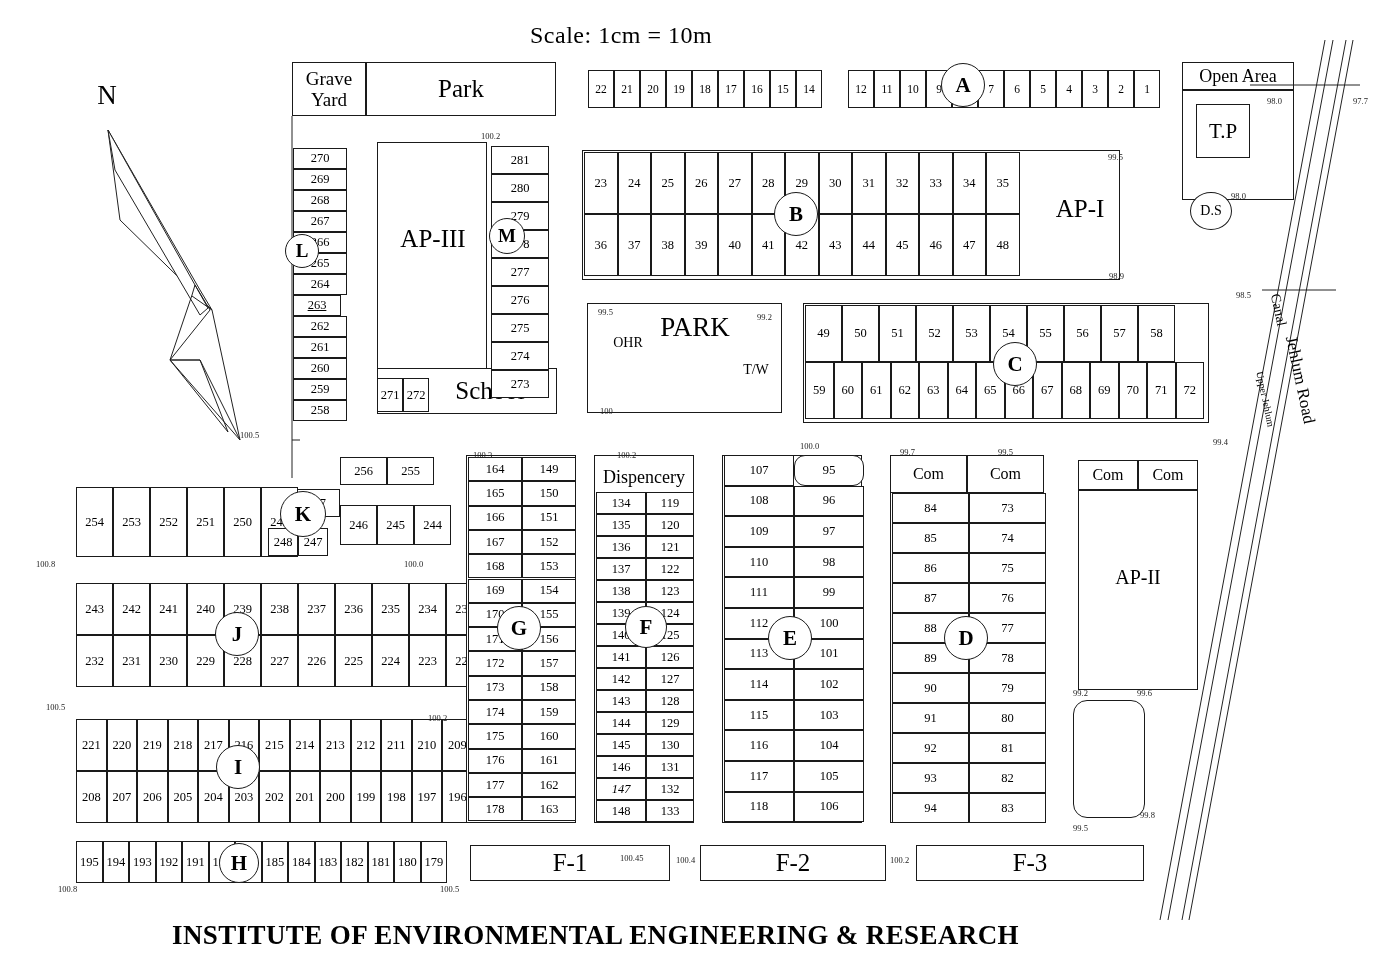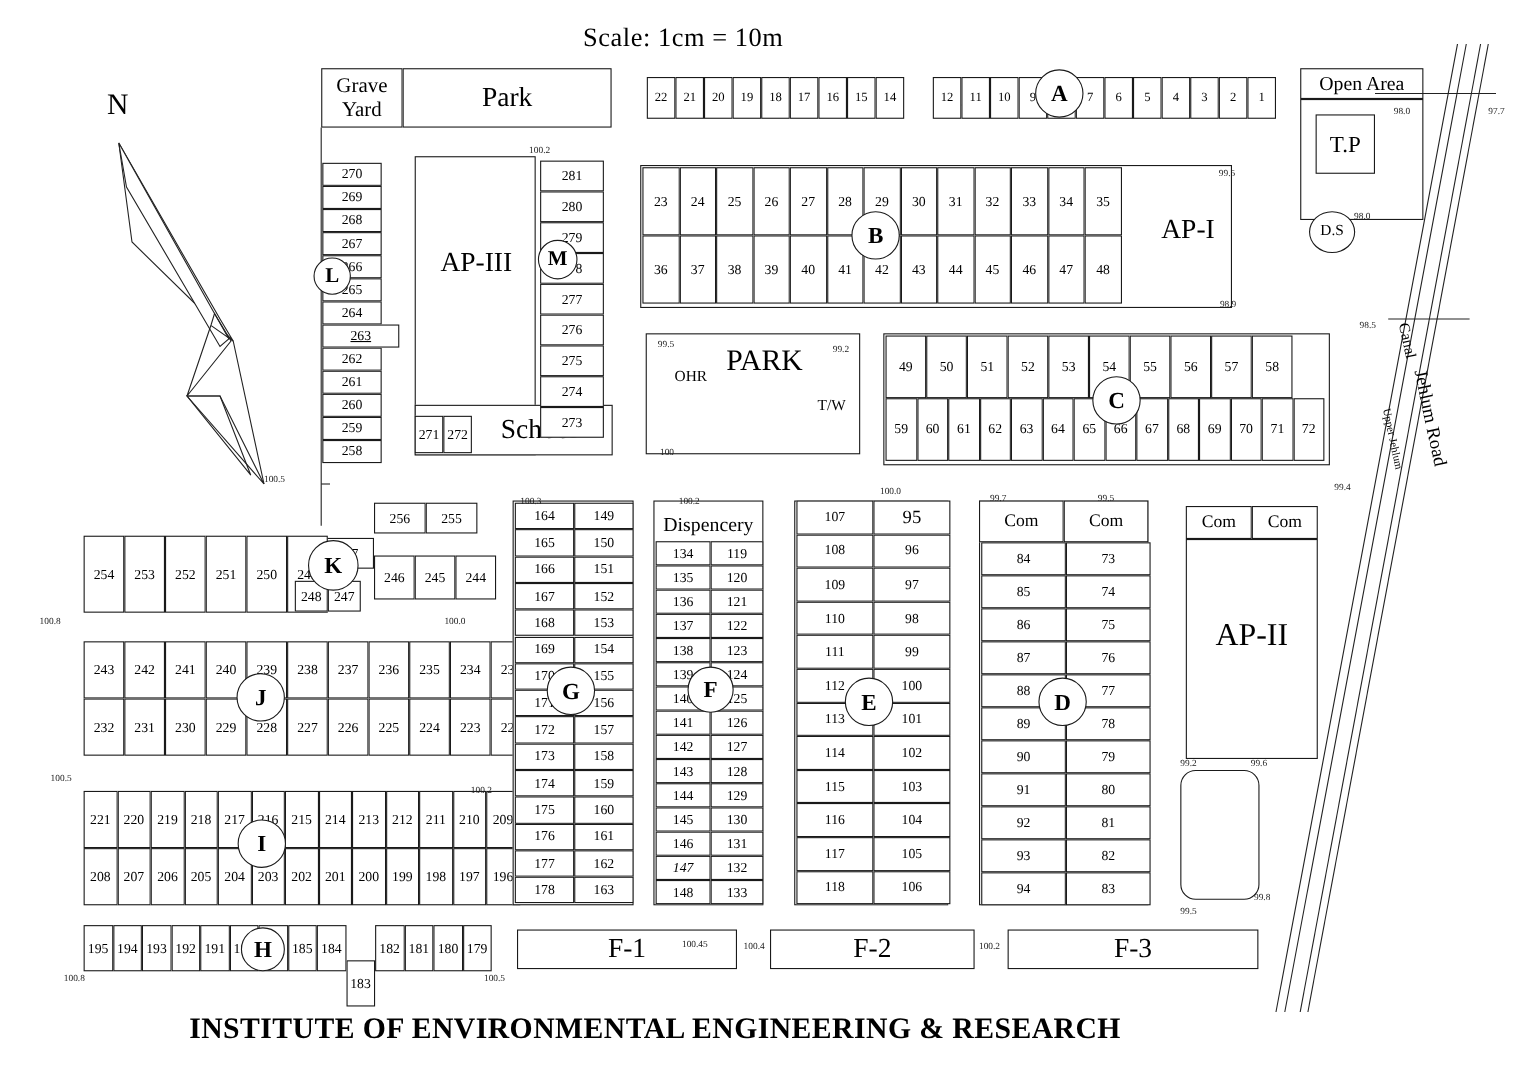--- a/index.html
+++ b/index.html
@@ -85,21 +85,21 @@
   </div>
 
 <div id="leftColTop">
     <div class="cell" style="left: 293px; top: 148px; width: 54px; height: 21px; font-size: 12.5px;">270</div>
     <div class="cell" style="left: 293px; top: 169px; width: 54px; height: 21px; font-size: 12.5px;">269</div>
     <div class="cell" style="left: 293px; top: 190px; width: 54px; height: 21px; font-size: 12.5px;">268</div>
     <div class="cell" style="left: 293px; top: 211px; width: 54px; height: 21px; font-size: 12.5px;">267</div>
     <div class="cell" style="left: 293px; top: 232px; width: 54px; height: 21px; font-size: 12.5px;">266</div>
     <div class="cell" style="left: 293px; top: 253px; width: 54px; height: 21px; font-size: 12.5px;">265</div>
     <div class="cell" style="left: 293px; top: 274px; width: 54px; height: 21px; font-size: 12.5px;">264</div>
-    <div class="cell" style="left: 293px; top: 295px; width: 70px; height: 21px; font-size: 12.5px; text-decoration: underline;">263</div>
+    <div class="cell" style="left: 293px; top: 295px; width: 48px; height: 21px; font-size: 12.5px; text-decoration: underline;">263</div>
     <div class="cell" style="left: 293px; top: 316px; width: 54px; height: 21px; font-size: 12.5px;">262</div>
     <div class="cell" style="left: 293px; top: 337px; width: 54px; height: 21px; font-size: 12.5px;">261</div>
     <div class="cell" style="left: 293px; top: 358px; width: 54px; height: 21px; font-size: 12.5px;">260</div>
     <div class="cell" style="left: 293px; top: 379px; width: 54px; height: 21px; font-size: 12.5px;">259</div>
     <div class="cell" style="left: 293px; top: 400px; width: 54px; height: 21px; font-size: 12.5px;">258</div>
   </div>
 <div class="circ" style="left:285px;top:234px;width:34px;height:34px;font-size:19px;">L</div>
 
 <div id="ap3RightCol">
     <div class="cell" style="left: 491px; top: 146px; width: 58px; height: 28px; font-size: 12.5px;">281</div>
@@ -271,21 +271,21 @@
 <div id="H_row">
     <div class="cell" style="left: 76px; top: 841px; width: 26.5px; height: 42px; font-size: 12.5px;">195</div>
     <div class="cell" style="left: 102.5px; top: 841px; width: 26.5px; height: 42px; font-size: 12.5px;">194</div>
     <div class="cell" style="left: 129px; top: 841px; width: 26.5px; height: 42px; font-size: 12.5px;">193</div>
     <div class="cell" style="left: 155.5px; top: 841px; width: 26.5px; height: 42px; font-size: 12.5px;">192</div>
     <div class="cell" style="left: 182px; top: 841px; width: 26.5px; height: 42px; font-size: 12.5px;">191</div>
     <div class="cell" style="left: 208.5px; top: 841px; width: 26.5px; height: 42px; font-size: 12.5px;">190</div>
     <div class="cell" style="left: 235px; top: 841px; width: 26.5px; height: 42px; font-size: 12.5px;">186</div>
     <div class="cell" style="left: 261.5px; top: 841px; width: 26.5px; height: 42px; font-size: 12.5px;">185</div>
     <div class="cell" style="left: 288px; top: 841px; width: 26.5px; height: 42px; font-size: 12.5px;">184</div>
-    <div class="cell" style="left: 314.5px; top: 841px; width: 26.5px; height: 42px; font-size: 12.5px; margin-top: 32px;">183</div>
+    <div class="cell" style="left: 314.5px; top: 841px; width: 26.5px; height: 42px; font-size: 12.5px;">183</div>
     <div class="cell" style="left: 341px; top: 841px; width: 26.5px; height: 42px; font-size: 12.5px;">182</div>
     <div class="cell" style="left: 367.5px; top: 841px; width: 26.5px; height: 42px; font-size: 12.5px;">181</div>
     <div class="cell" style="left: 394px; top: 841px; width: 26.5px; height: 42px; font-size: 12.5px;">180</div>
     <div class="cell" style="left: 420.5px; top: 841px; width: 26.5px; height: 42px; font-size: 12.5px;">179</div>
   </div>
 <div class="circ" style="left:219px;top:843px;width:40px;height:40px;">H</div>
 
 <div class="bx" style="left:466px;top:455px;width:110px;height:368px;"></div>
 <div id="G_left">
     <div class="cell" style="left: 468px; top: 457px; width: 54px; height: 24.3px; font-size: 12.5px;">164</div>
@@ -370,21 +370,21 @@
     <div class="cell" style="left: 724px; top: 577.4px; width: 70px; height: 30.6px; font-size: 12.5px;">111</div>
     <div class="cell" style="left: 724px; top: 608px; width: 70px; height: 30.6px; font-size: 12.5px;">112</div>
     <div class="cell" style="left: 724px; top: 638.6px; width: 70px; height: 30.6px; font-size: 12.5px;">113</div>
     <div class="cell" style="left: 724px; top: 669.2px; width: 70px; height: 30.6px; font-size: 12.5px;">114</div>
     <div class="cell" style="left: 724px; top: 699.8px; width: 70px; height: 30.6px; font-size: 12.5px;">115</div>
     <div class="cell" style="left: 724px; top: 730.4px; width: 70px; height: 30.6px; font-size: 12.5px;">116</div>
     <div class="cell" style="left: 724px; top: 761px; width: 70px; height: 30.6px; font-size: 12.5px;">117</div>
     <div class="cell" style="left: 724px; top: 791.6px; width: 70px; height: 30.6px; font-size: 12.5px;">118</div>
   </div>
 <div id="E_right">
-    <div class="cell" style="left: 794px; top: 455px; width: 70px; height: 30.6px; font-size: 17px;">95</div>
+    <div class="cell" style="left: 794px; top: 455px; width: 70px; height: 30.6px; font-size: 13px; border-radius: 11px;">95</div>
     <div class="cell" style="left: 794px; top: 485.6px; width: 70px; height: 30.6px; font-size: 12.5px;">96</div>
     <div class="cell" style="left: 794px; top: 516.2px; width: 70px; height: 30.6px; font-size: 12.5px;">97</div>
     <div class="cell" style="left: 794px; top: 546.8px; width: 70px; height: 30.6px; font-size: 12.5px;">98</div>
     <div class="cell" style="left: 794px; top: 577.4px; width: 70px; height: 30.6px; font-size: 12.5px;">99</div>
     <div class="cell" style="left: 794px; top: 608px; width: 70px; height: 30.6px; font-size: 12.5px;">100</div>
     <div class="cell" style="left: 794px; top: 638.6px; width: 70px; height: 30.6px; font-size: 12.5px;">101</div>
     <div class="cell" style="left: 794px; top: 669.2px; width: 70px; height: 30.6px; font-size: 12.5px;">102</div>
     <div class="cell" style="left: 794px; top: 699.8px; width: 70px; height: 30.6px; font-size: 12.5px;">103</div>
     <div class="cell" style="left: 794px; top: 730.4px; width: 70px; height: 30.6px; font-size: 12.5px;">104</div>
     <div class="cell" style="left: 794px; top: 761px; width: 70px; height: 30.6px; font-size: 12.5px;">105</div>
@@ -419,21 +419,21 @@
     <div class="cell" style="left: 969px; top: 703px; width: 77px; height: 30px; font-size: 12.5px;">80</div>
     <div class="cell" style="left: 969px; top: 733px; width: 77px; height: 30px; font-size: 12.5px;">81</div>
     <div class="cell" style="left: 969px; top: 763px; width: 77px; height: 30px; font-size: 12.5px;">82</div>
     <div class="cell" style="left: 969px; top: 793px; width: 77px; height: 30px; font-size: 12.5px;">83</div>
   </div>
 <div class="circ" style="left:944px;top:616px;width:44px;height:44px;">D</div>
 
 <div class="cell" style="left:1078px;top:460px;width:60px;height:30px;font-size:16px;">Com</div>
 <div class="cell" style="left:1138px;top:460px;width:60px;height:30px;font-size:16px;">Com</div>
 <div class="bx" style="left:1078px;top:490px;width:120px;height:200px;"></div>
-<div class="lbl" style="left:1088px;top:560px;width:100px;height:34px;font-size:29px;">AP-II</div>
+<div class="lbl" style="left:1088px;top:560px;width:100px;height:34px;font-size:20px;">AP-II</div>
 <div class="bx" style="left:1073px;top:700px;width:72px;height:118px;border-radius:14px;"></div>
 
 <div class="bx" style="left:470px;top:845px;width:200px;height:36px;">
   <div class="lbl" style="left:0;top:0;width:198px;height:34px;font-size:25px;">F-1</div>
 </div>
 <div class="bx" style="left:700px;top:845px;width:186px;height:36px;">
   <div class="lbl" style="left:0;top:0;width:184px;height:34px;font-size:25px;">F-2</div>
 </div>
 <div class="bx" style="left:916px;top:845px;width:228px;height:36px;">
   <div class="lbl" style="left:0;top:0;width:226px;height:34px;font-size:25px;">F-3</div>

